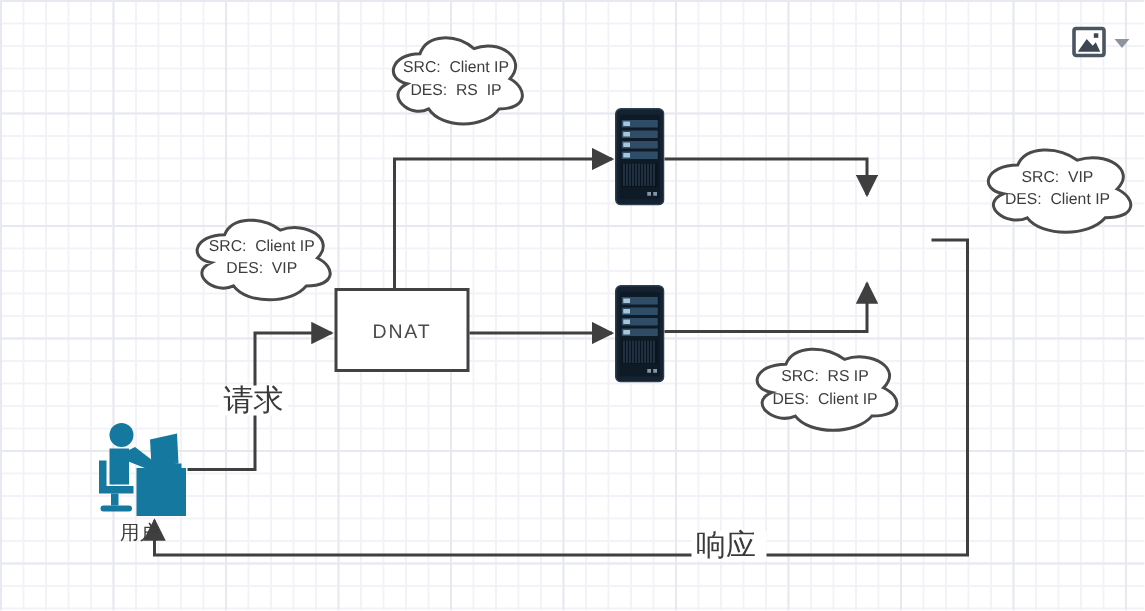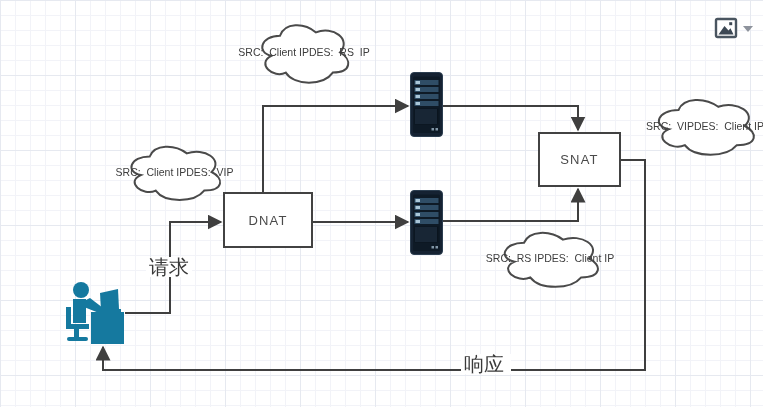--- a/index.html
+++ b/index.html
@@ -23,21 +23,21 @@
   .shape-box {
     position:absolute; background:#ffffff; border:2px solid #424242;
     display:flex; align-items:center; justify-content:center;
     font-size:13px; color:#4a4a4a; letter-spacing:1.2px;
   }
   .cloud { position:absolute; }
   .cloud svg { position:absolute; left:0; top:0; width:100%; height:100%; }
   .cloud-path { fill:#ffffff; stroke:#4a4a4a; stroke-width:2; vector-effect:non-scaling-stroke; }
   .cloud-text {
     position:absolute; left:0; top:0; right:0; bottom:0;
-    display:flex; flex-direction:row; align-items:center; justify-content:center;
+    display:flex; flex-direction:column; align-items:center; justify-content:center;
     font-size:10.5px; line-height:1.4; color:#3d3d3d; white-space:pre; text-align:center;
   }
   .edge-label {
     position:absolute; background:#ffffff; color:#3a3a3a;
     font-size:20px; padding:0 3px; line-height:20px;
   }
   .node-label {
     position:absolute; color:#3d3d3d; font-size:13px; text-align:center;
   }
   .icon-abs { position:absolute; }
@@ -105,23 +105,20 @@
     <div class="cloud-text">
       <span>SRC:  RS IP</span>
       <span>DES:  Client IP</span>
     </div>
   </div>
 
   <div class="shape-box" style="left:223px; top:192px; width:90px; height:56px;">
     <span>DNAT</span>
   </div>
 
-  <div class="shape-box" style="left:538px; top:132px; width:83px; height:55px;">
-    <span>SNAT</span>
-  </div>
 
   <svg class="icon-abs" style="left:410px; top:72px;" width="33" height="65" viewBox="0 0 33 65">
     <rect x="0.5" y="0.5" width="32" height="64" rx="3.5" fill="#152232" stroke="#2c3e50"></rect>
     <rect x="3" y="4.5" width="27" height="56.5" rx="1.5" fill="#0e1a26"></rect>
     <rect x="4.5" y="8" width="24" height="5" fill="#2f4d66"></rect>
       <rect x="5.5" y="9" width="4.5" height="3" fill="#a9c6d8"></rect>
     <rect x="4.5" y="15" width="24" height="5" fill="#2f4d66"></rect>
       <rect x="5.5" y="16" width="4.5" height="3" fill="#a9c6d8"></rect>
     <rect x="4.5" y="22" width="24" height="5" fill="#2f4d66"></rect>
       <rect x="5.5" y="23" width="4.5" height="3" fill="#a9c6d8"></rect>
@@ -160,20 +157,21 @@
       <rect x="14" y="49" width="5" height="8"></rect>
       <rect x="7" y="57" width="21" height="4" rx="2"></rect>
       <rect x="31" y="32" width="33" height="32"></rect>
       <polygon points="40,13 58,9 59,29 41,31"></polygon>
       <rect x="37" y="29" width="24" height="4"></rect>
     </g>
   </svg>
 
   <div class="edge-label" style="left:146px; top:257px; width:46px;">请求</div>
   <div class="edge-label" style="left:461px; top:354px; width:50px;">响应</div>
+  <div class="node-label" style="left:58px; top:346px; width:70px; font-size:13px;">用户</div>
 
   <svg class="icon-abs" style="left:714px; top:16px; cursor:pointer;" width="24" height="24" viewBox="0 0 24 24">
     <rect x="2" y="3" width="20" height="18" rx="1.5" fill="#ffffff" stroke="#4a5560" stroke-width="2.4"></rect>
     <polygon points="4.5,18.5 10.5,10 14.5,14.5 16.5,12.2 19.5,18.5" fill="#3c4753"></polygon>
     <rect x="15.2" y="6.2" width="3" height="3" fill="#3c4753"></rect>
   </svg>
   <div class="chev"></div>
 
 </div>
 

